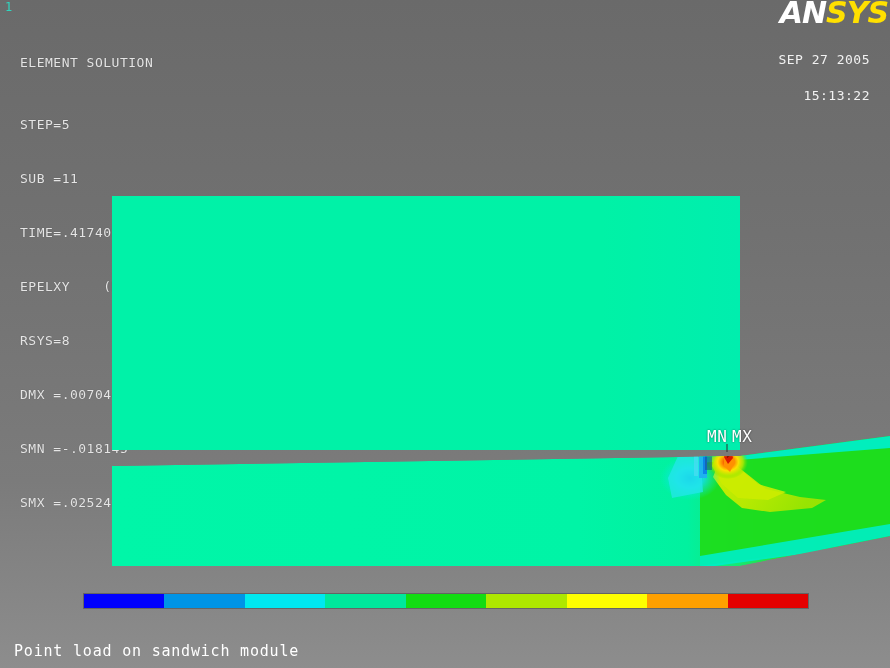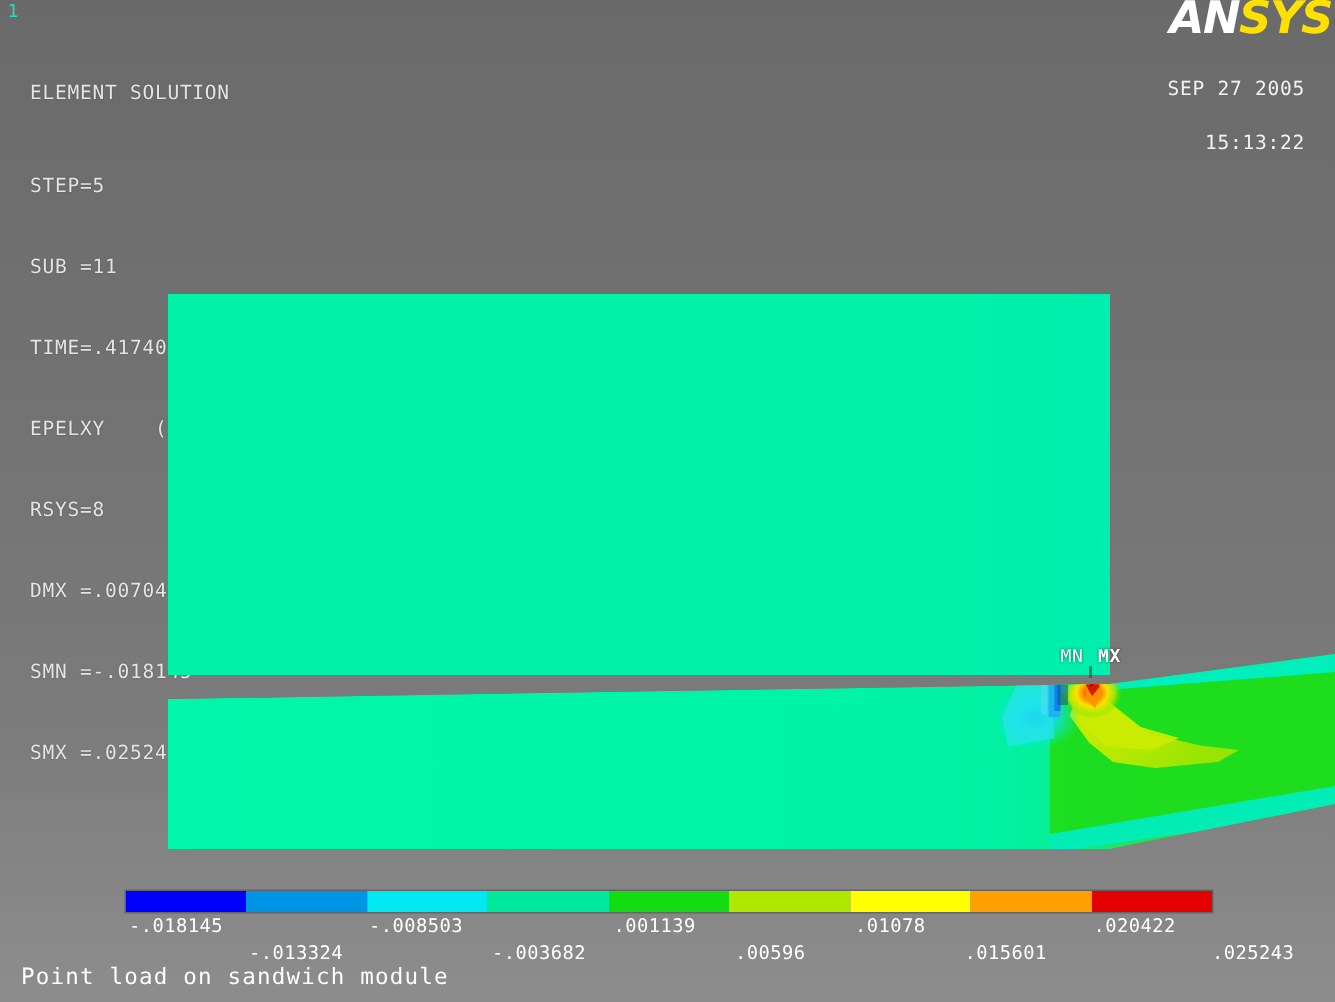--- a/index.html
+++ b/index.html
@@ -77,21 +77,21 @@
     letter-spacing: 0.5px;
     color: #f2f2f2;
   }
 
   
   #model { position: absolute; left: 0; top: 0; width: 890px; height: 668px; }
 
   
   .mmlabel {
     position: absolute;
-    font-size: 12px;
+    font-size: 16px;
     line-height: 12px;
     letter-spacing: 0.5px;
     color: #ffffff;
     text-shadow: 0 0 2px rgba(0,0,0,.6);
   }
 
   
   #colorbar {
     position: absolute;
     left: 84px;
@@ -231,43 +231,30 @@
       <path d="M725,449 L731,449 L733,458 L728,464 L724,457 Z" fill="#d81800"></path>
       <path d="M726,449 L730,449 L731,455 L727,458 Z" fill="#7a0a00"></path>
 
       <path d="M705,450 L712,450 L712,470 L705,470 Z" fill="#1b4f8a" opacity="0.55"></path>
     </g>
 
     <rect x="726" y="444" width="2" height="8" fill="#303030" opacity="0.5"></rect>
   </svg>
 
   <div class="mmlabel" style="left:707px; top:431px;">MN</div>
-  <div class="mmlabel" style="left:732px; top:431px;font-weight:bold;">MX</div>
+  <div class="mmlabel" style="left:732px; top:431px;">MX</div>
 
   <div id="colorbar">
     <div class="band" style="background:#0000ff"></div>
     <div class="band" style="background:#0094e6"></div>
     <div class="band" style="background:#00e8f0"></div>
     <div class="band" style="background:#00e89c"></div>
     <div class="band" style="background:#13dc13"></div>
     <div class="band" style="background:#aee800"></div>
     <div class="band" style="background:#ffff00"></div>
     <div class="band" style="background:#ffa000"></div>
     <div class="band" style="background:#e40000"></div>
   </div>
 
-  <div class="ticks">
-    <span class="tick" style="left:86px;  top:0px;">-.018145</span>
-    <span class="tick" style="left:246px; top:0px;">-.008503</span>
-    <span class="tick" style="left:409px; top:0px;">.001139</span>
-    <span class="tick" style="left:570px; top:0px;">.01078</span>
-    <span class="tick" style="left:729px; top:0px;">.020422</span>
-
-    <span class="tick" style="left:166px; top:18px;">-.013324</span>
-    <span class="tick" style="left:328px; top:18px;">-.003682</span>
-    <span class="tick" style="left:490px; top:18px;">.00596</span>
-    <span class="tick" style="left:643px; top:18px;">.015601</span>
-    <span class="tick" style="left:808px; top:18px;">.025243</span>
-  </div>
 
   <div class="foot">Point load on sandwich module</div>
 
 </div>
 
 </body></html>

